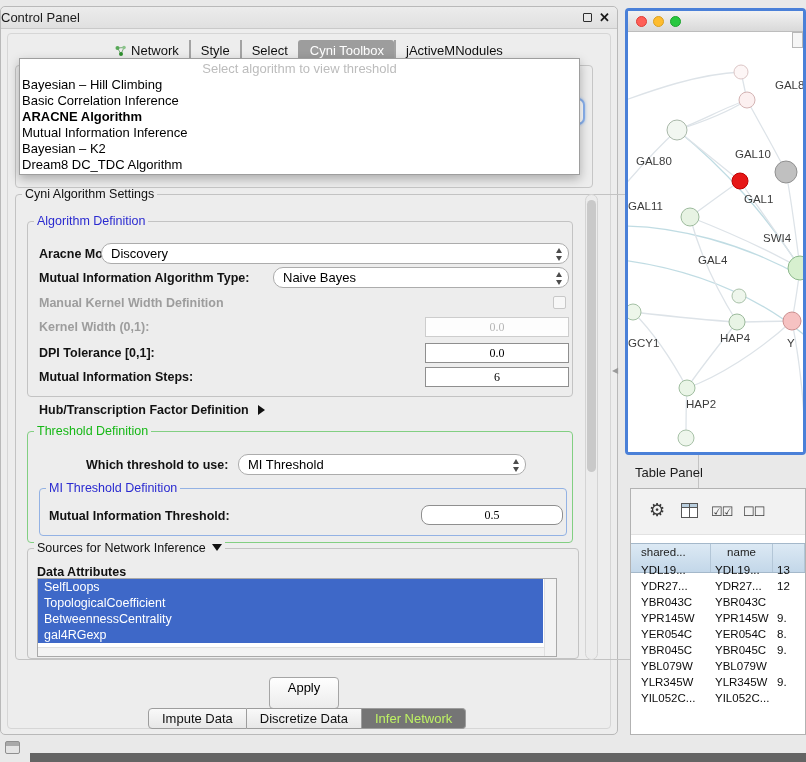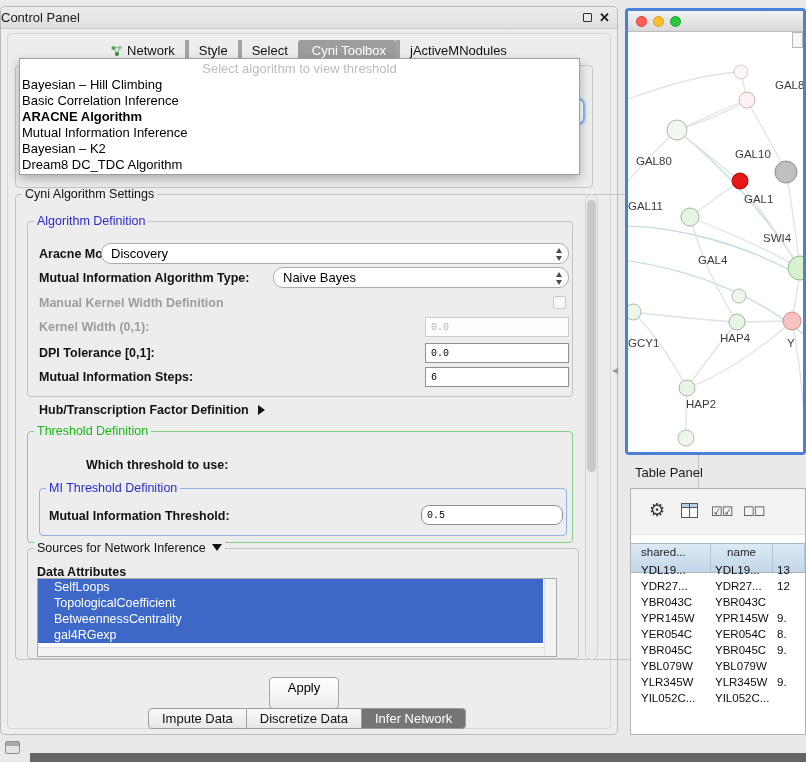--- a/index.html
+++ b/index.html
@@ -11,21 +11,21 @@
       border:1px solid #b9b9b9;border-radius:5px}
   .cp-title{height:22px;background:linear-gradient(#ececec,#e0e0e0);border-bottom:1px solid #c9c9c9;
       border-radius:5px 5px 0 0;font-size:13px;line-height:21px;padding-left:0;color:#1b1b1b;position:relative}
   .cp-title .wicons{position:absolute;right:7px;top:4px;display:flex;gap:7px;align-items:center}
   .float-ic{display:inline-block;width:9px;height:9px;border:1.6px solid #2e2e2e;border-radius:1px}
   .close-ic{font-size:13px;font-weight:bold;color:#1a1a1a;line-height:13px}
   .cp-inner{position:absolute;left:6px;top:26px;width:604px;height:696px;border:1px solid #d6d6d6;border-radius:4px}
 
   
   .tabbar{position:absolute;left:0;top:33px;width:100%;display:flex;justify-content:center;z-index:2}
-  .tab{display:flex;align-items:center;gap:4px;padding:3px 10px;font-size:13px;color:#101010;border-left:4px solid #a3a3a3}
+  .tab{display:flex;align-items:center;gap:4px;padding:3px 10px;font-size:13px;color:#101010;border-left:2px solid #a3a3a3}
   .tab:first-child{border-left:none}
   .tab.sel{background:#9d9d9d;color:#fff;border-radius:3px;border-left-color:transparent}
   .nticon{width:12px;height:12px}
 
   
   .ghost-group{position:absolute;left:14px;top:58px;width:578px;height:123px;border:1px solid #c6c6c6;border-radius:4px;z-index:1}
   .ghost-combo{position:absolute;left:520px;top:91px;width:64px;height:27px;background:#fff;
       border:2px solid #8ab2f0;border-radius:7px;box-shadow:0 0 3px #9cc0f4;z-index:1}
 
   
@@ -45,48 +45,48 @@
 
   .lbl{position:absolute;font-size:12.5px;font-weight:bold;color:#121212;white-space:nowrap}
   .lbl.dis{color:#9d9d9d}
 
   .combo{position:absolute;height:21px;background:#fff;border:1px solid #acacac;border-radius:10px;
       font-size:13px;line-height:19px;padding-left:9px;color:#000}
   .arrows{position:absolute;right:5px;top:3.5px;width:9px;height:13px;display:flex;flex-direction:column;justify-content:space-between;align-items:center}
   .tri-up{width:0;height:0;border-left:3.5px solid transparent;border-right:3.5px solid transparent;border-bottom:5px solid #4c4c4c}
   .tri-dn{width:0;height:0;border-left:3.5px solid transparent;border-right:3.5px solid transparent;border-top:5px solid #4c4c4c}
 
-  .field{position:absolute;height:20px;background:#fff;border:1px solid #8f8f8f;font-size:10px;color:#000;
-      text-align:left;padding:0 5px;font-family:Liberation Mono, monospace}
+  .field{position:absolute;height:20px;background:#fff;border:1px solid #8f8f8f;font-size:12px;color:#000;
+      text-align:center;padding:0 5px;font-family:Liberation Serif, serif}
   .field.dis{border-color:#cdcdcd;color:#b6b6b6;background:#fdfdfd}
   .cb{position:absolute;width:13px;height:13px;border:1px solid #c8c8c8;background:#f7f7f7;border-radius:2px}
 
   .tri-right{display:inline-block;width:0;height:0;border-top:5px solid transparent;border-bottom:5px solid transparent;
       border-left:7px solid #111;margin-left:9px;vertical-align:-1px}
   .tri-down-b{display:inline-block;width:0;height:0;border-left:5px solid transparent;border-right:5px solid transparent;
       border-top:7px solid #111;margin-left:6px;vertical-align:1px}
 
   .attr-list{position:absolute;left:36px;top:571px;width:520px;height:79px;background:#fff;border:1px solid #a9a9a9;overflow:hidden}
-  .attr-item{height:16px;line-height:16px;font-size:12.5px;padding-left:16px;margin-right:13px;color:#000}
+  .attr-item{height:16px;line-height:16px;font-size:12.5px;padding-left:6px;margin-right:13px;color:#000}
   .attr-item.selected{background:#3e68c8;color:#fff}
   .attr-vsb{position:absolute;right:0;top:0;width:12px;height:100%;background:#f3f3f3;border-left:1px solid #e0e0e0}
   .attr-hsb{position:absolute;left:0;bottom:0;width:506px;height:9px;background:#f3f3f3;border-top:1px solid #e0e0e0}
 
   .vsb{position:absolute;left:584px;top:187px;width:13px;height:466px;background:#ececec;border:1px solid #d4d4d4;border-radius:7px}
   .vsb-thumb{position:absolute;left:1px;top:5px;width:9px;height:272px;background:#c9c9c9;border-radius:5px}
 
   .apply{position:absolute;left:268px;top:670px;width:70px;height:32px;border:1px solid #a5a5a5;border-radius:4px;
       background:linear-gradient(#fefefe,#ececec);font-size:13px;text-align:center;line-height:19px;color:#000}
 
   .btabs{position:absolute;left:147px;top:701px;display:flex}
   .btab{height:21px;line-height:19px;padding:0 13px;font-size:13px;color:#101010;
       background:linear-gradient(#f9f9f9,#e7e7e7);border:1px solid #9d9d9d;border-left:none}
   .btab:first-child{border-left:1px solid #9d9d9d;border-radius:4px 0 0 4px}
   .btab:last-child{border-radius:0 4px 4px 0}
-  .btab.sel{background:#757575;color:#ffffff}
+  .btab.sel{background:#757575;color:#bef264}
 
   .split-arrow{position:absolute;left:612px;top:366px;font-size:8px;color:#9a9a9a}
 
   
   .netwin{position:absolute;left:625px;top:8px;width:181px;height:447px;border:3px solid #4a80d8;border-radius:4px;
       background:#fff;overflow:hidden}
   .net-title{height:21px;background:linear-gradient(#f2f2f2,#d9d9d9);border-bottom:1px solid #bdbdbd;position:relative}
   .tl{position:absolute;top:5px;width:11px;height:11px;border-radius:50%}
   .tl.red{left:8px;background:#ff5f57;border:1px solid #de3d36}
   .tl.yellow{left:25px;background:#febc2e;border:1px solid #d9a022}
@@ -217,20 +217,27 @@
 
   <div class="lbl" style="left:38px;top:396px">
     <span>Hub/Transcription Factor Definition</span><span class="tri-right"></span>
   </div>
 
   <div class="group green-b" style="left:26px;top:424px;width:546px;height:112px">
     <span class="legend green">Threshold Definition</span>
   </div>
 
   <div class="lbl" style="left:85px;top:451px">Which threshold to use:</div>
+  <div class="combo" style="left:237px;top:447px;width:288px">
+    <span>MI Threshold</span>
+    <span class="arrows">
+        <span class="tri-up"></span>
+        <span class="tri-dn"></span>
+      </span>
+  </div>
 
   <div class="group blue-b" style="left:38px;top:481px;width:528px;height:48px">
     <span class="legend blue">MI Threshold Definition</span>
   </div>
   <div class="lbl" style="left:48px;top:502px">Mutual Information Threshold:</div>
   <input class="field" style="left: 420px; top: 498px; width: 142px; border-radius: 8px;" value="0.5">
 
   <div class="group" style="left:26px;top:541px;width:552px;height:111px">
     <span class="legend"><span>Sources for Network Inference</span><span class="tri-down-b"></span></span>
   </div>

